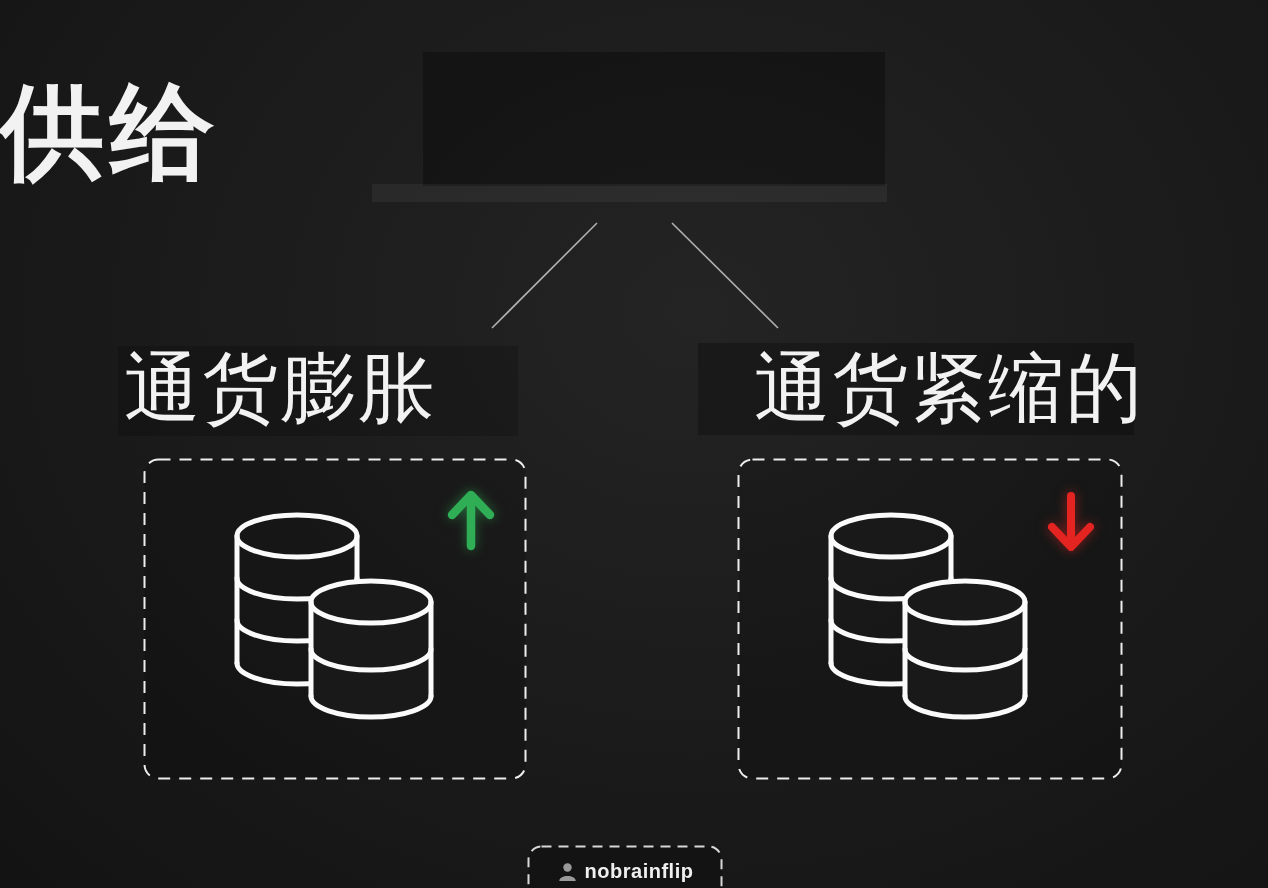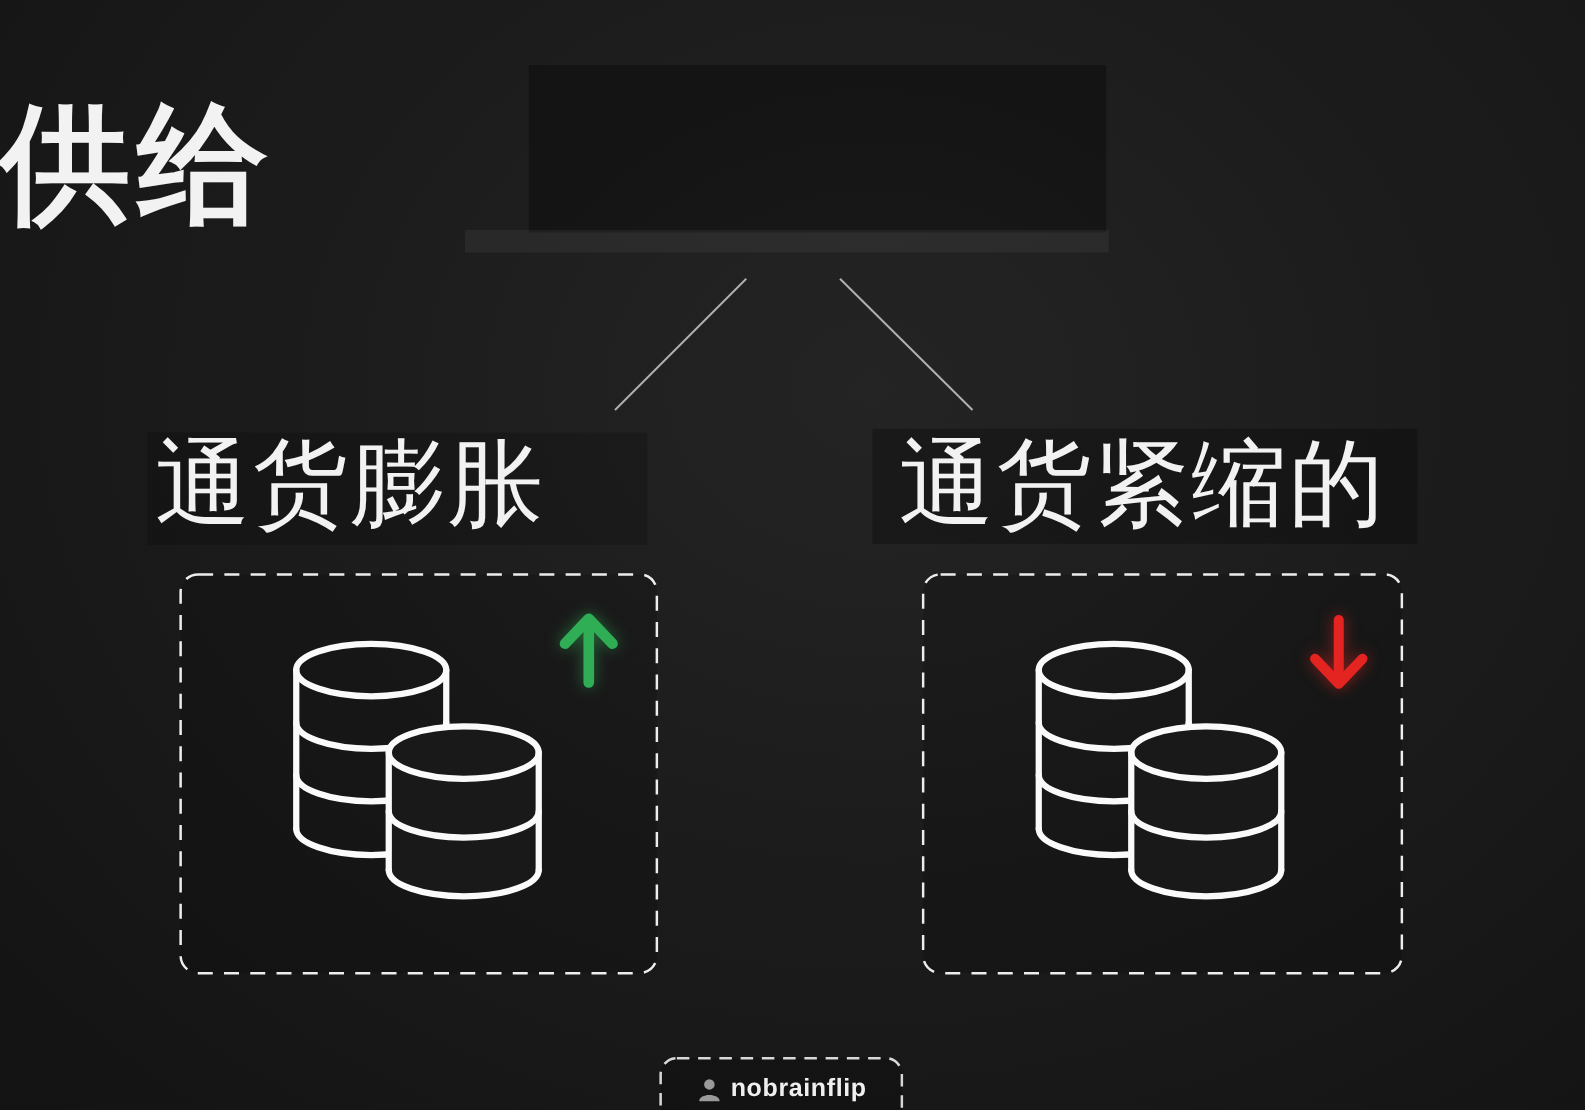--- a/index.html
+++ b/index.html
@@ -19,21 +19,21 @@
     position:absolute;left:0;top:78px;width:1208px;text-align:left;
     font-size:104px;line-height:1.05;font-weight:600;color:#f2f2f2;letter-spacing:6px;
   }
   .connector-svg{position:absolute;left:420px;top:200px;}
 
   .branch-label{
     position:absolute;top:348px;font-size:76px;line-height:1.05;font-weight:500;
     color:#f2f2f2;letter-spacing:2px;white-space:nowrap;
   }
   .branch-label.left{left:124px;}
-  .branch-label.right{left:719px;}
+  .branch-label.right{left:754px;}
 
   .card{position:absolute;top:458px;height:322px;}
   .card.left{left:143px;width:384px;}
   .card.right{left:737px;width:386px;}
   .card .border-svg{position:absolute;left:0;top:0;}
   .coins-svg{position:absolute;left:82px;top:45px;}
   .arrow-svg{position:absolute;}
   .card.left .arrow-svg{left:298px;top:26px;filter:drop-shadow(0 0 6px rgba(47,174,85,0.55));}
   .card.right .arrow-svg{left:306px;top:32px;filter:drop-shadow(0 0 6px rgba(228,36,32,0.55));}
 

